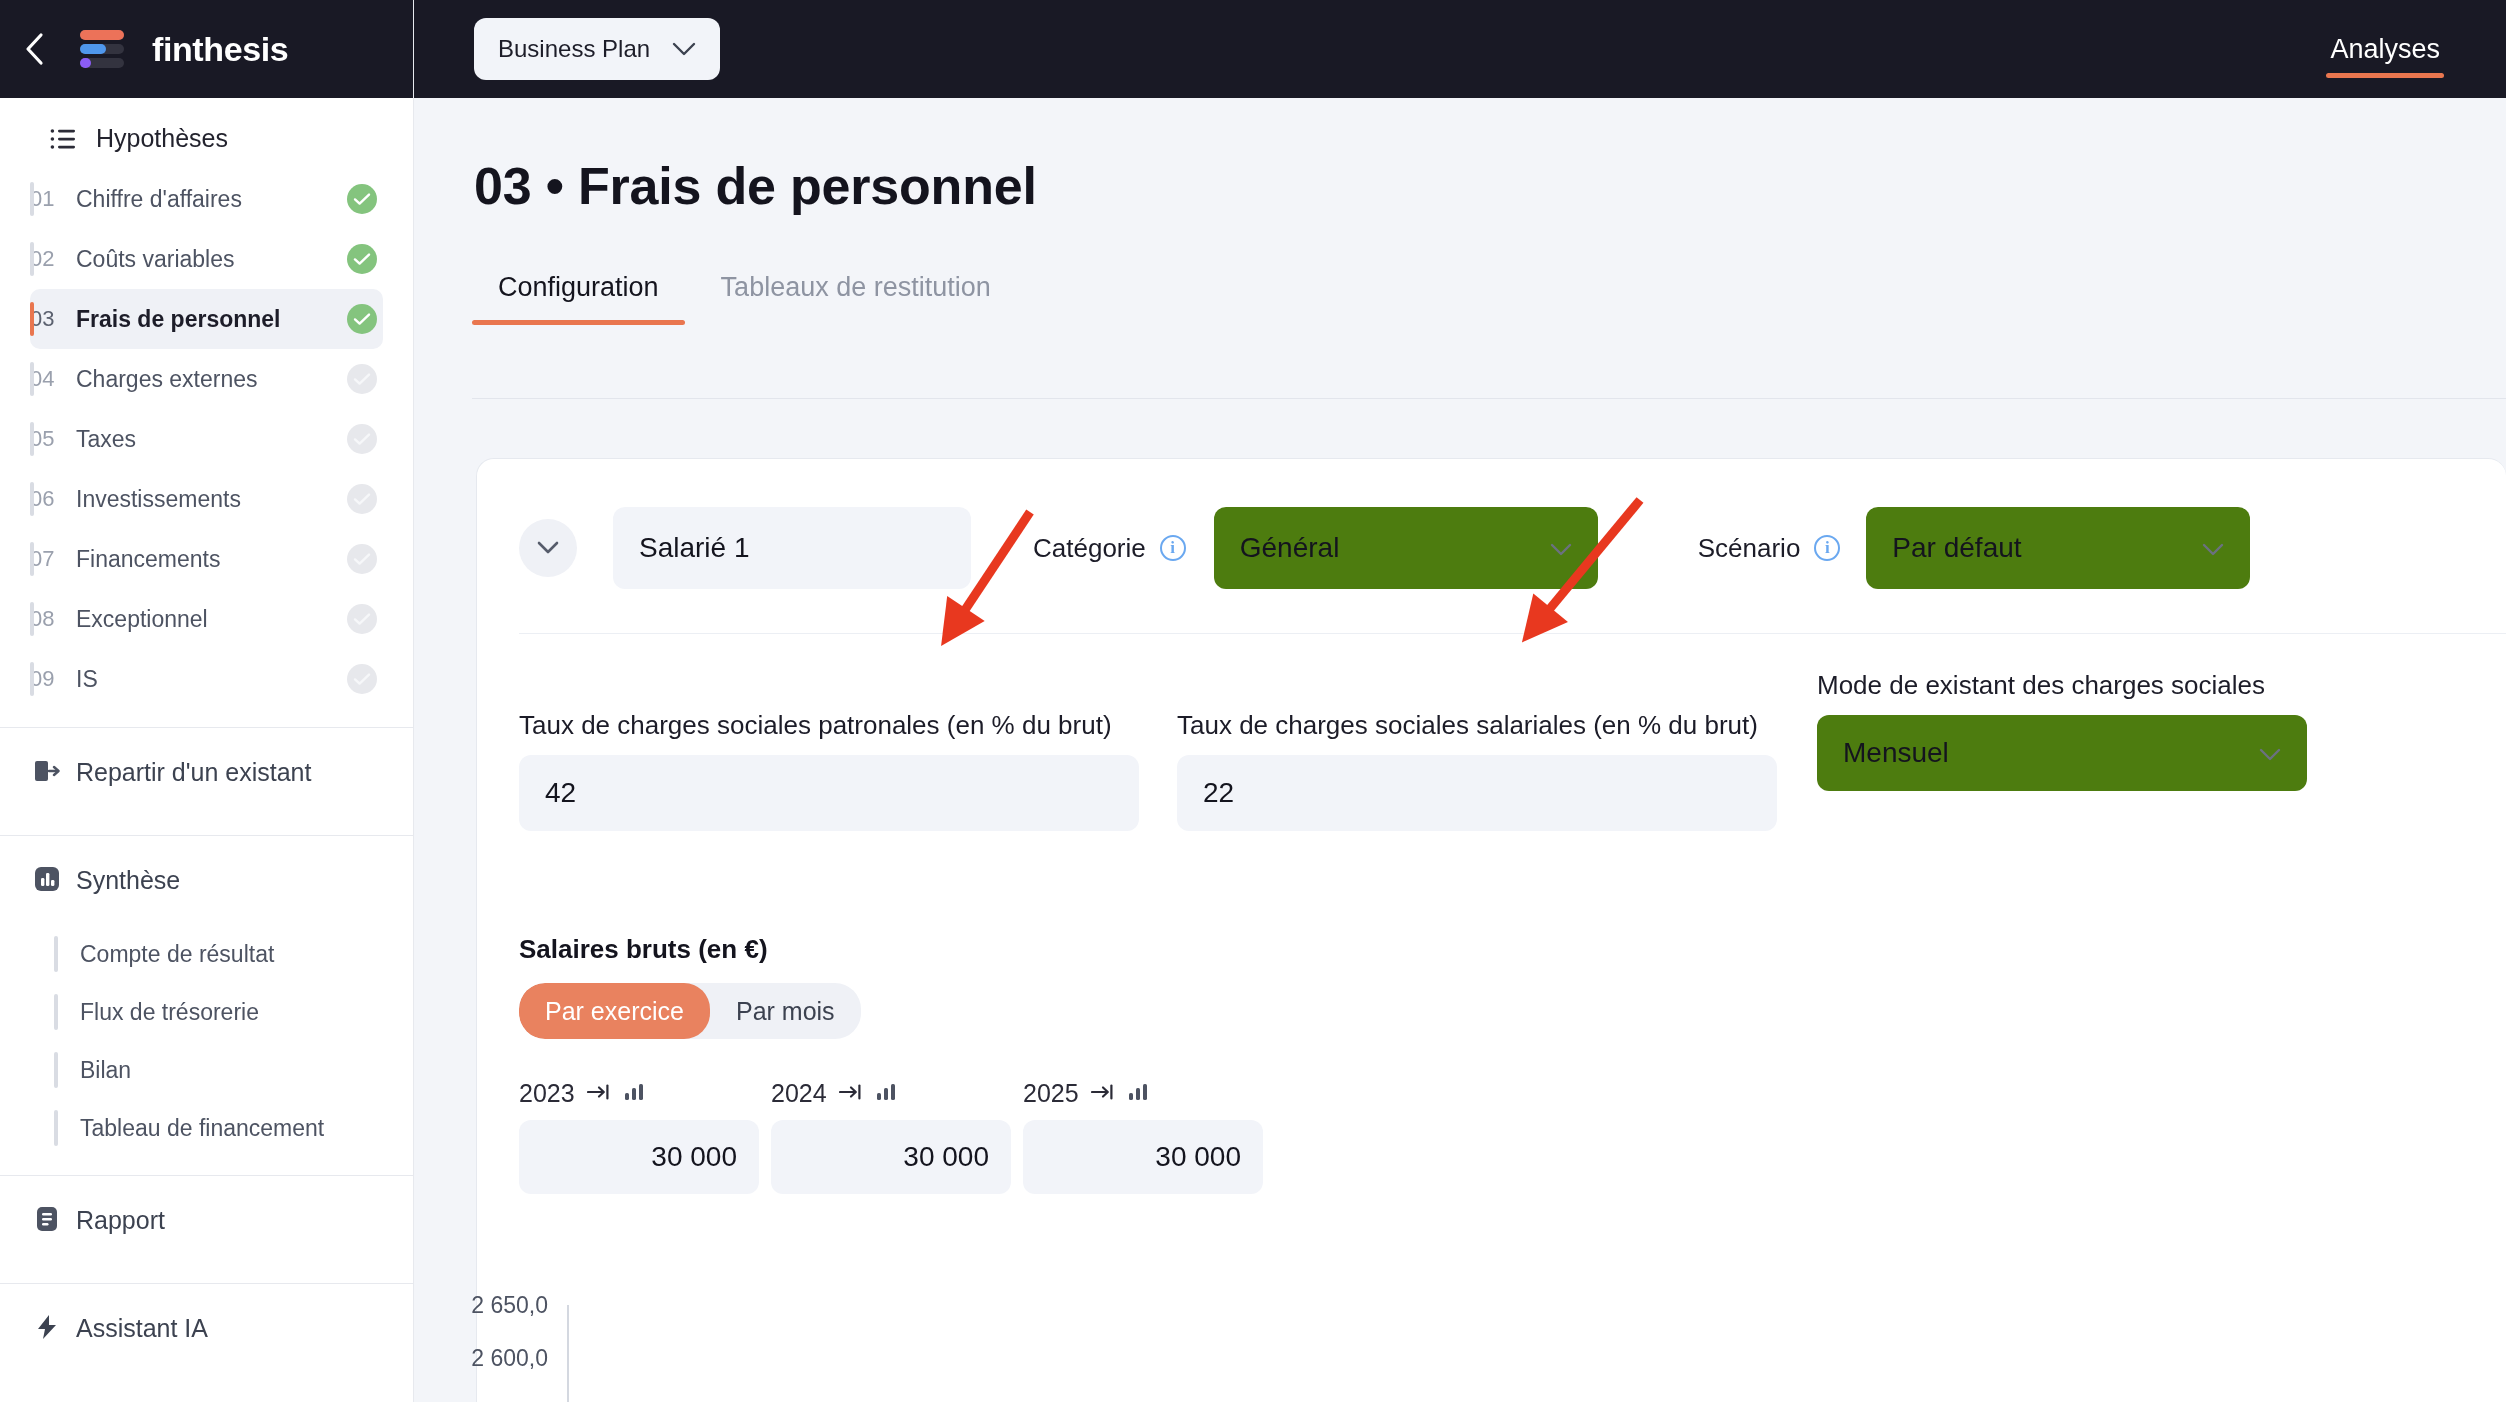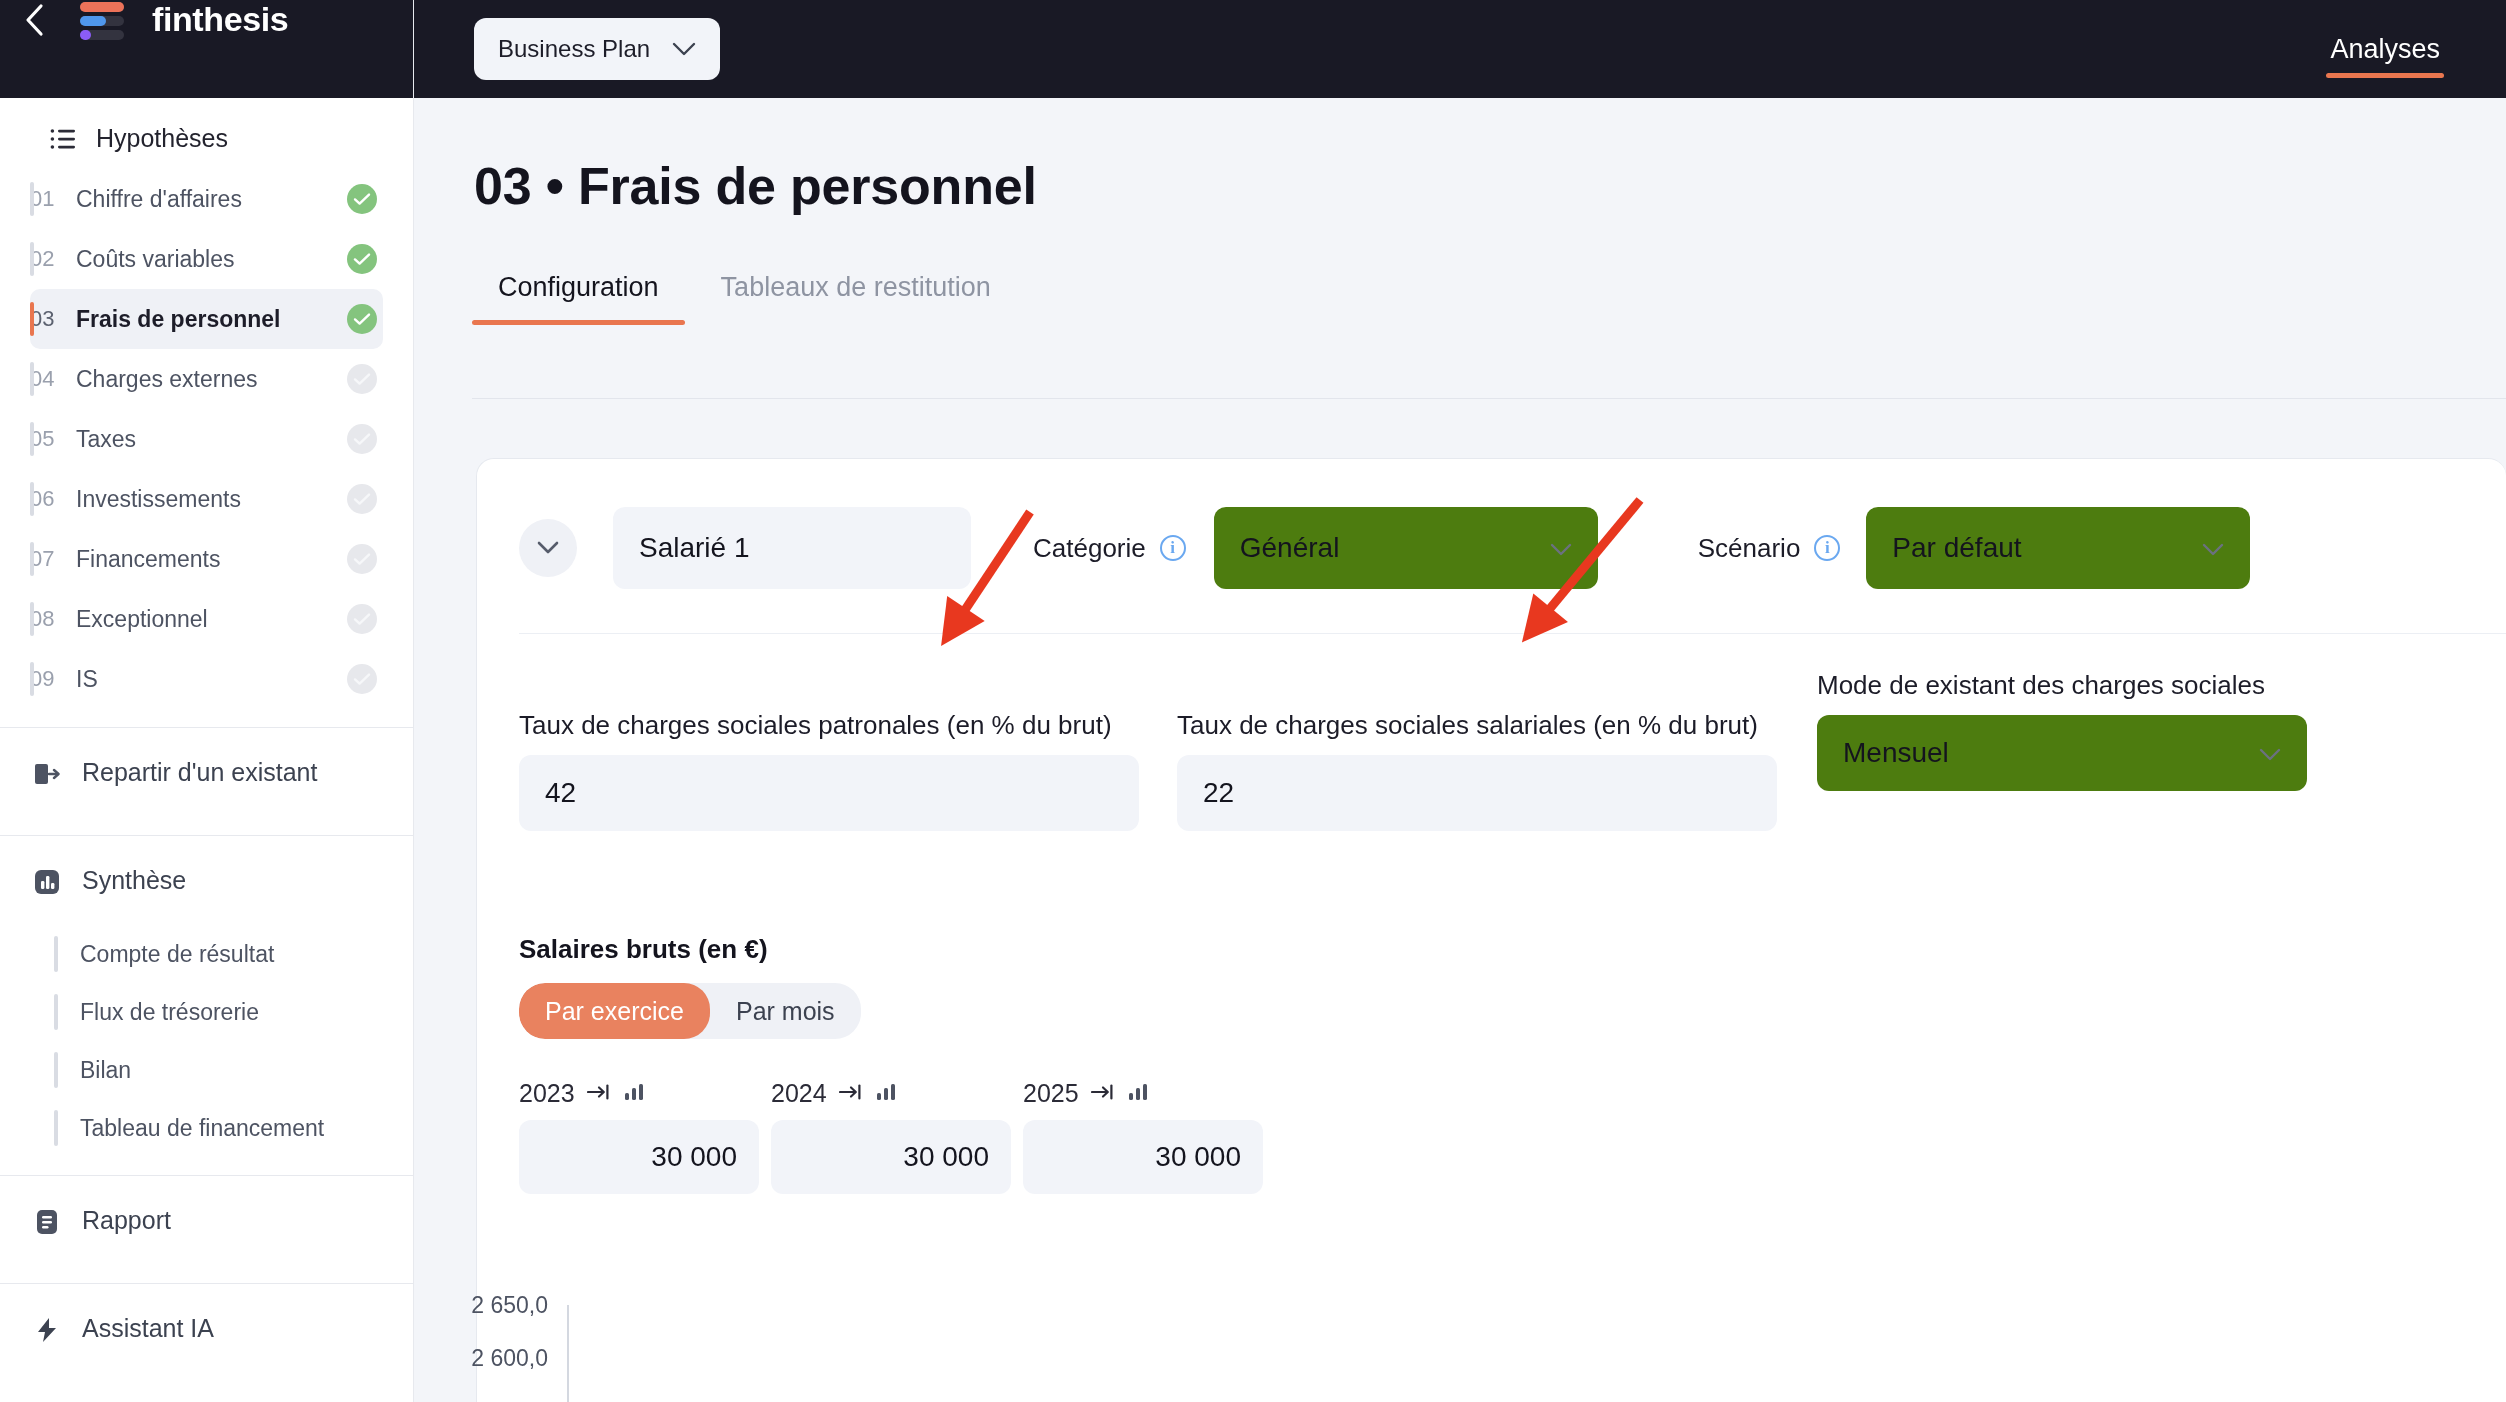--- a/index.html
+++ b/index.html
@@ -15,21 +15,21 @@
   
   .sidebar {
     width: 414px; height: 1402px; flex: 0 0 414px;
     background: #ffffff;
     border-right: 1px solid #e7e9ee;
     position: relative;
     display: flex; flex-direction: column;
   }
   .sidebar-head {
     height: 98px; background: #191925;
-    display: flex; align-items: flex-start; gap: 18px;
+    display: flex; align-items: center; gap: 18px;
     padding-left: 14px;
   }
   .back-chevron {
     width: 40px; height: 40px; flex: 0 0 40px;
     display: flex; align-items: center; justify-content: center;
     cursor: pointer;
   }
   .back-chevron svg { display:block; }
   .logo-mark {
     width: 44px; height: 42px; flex: 0 0 44px;
@@ -82,21 +82,21 @@
     width: 30px; height: 30px; border-radius: 50%;
     display: flex; align-items: center; justify-content: center;
     margin-right: 6px; flex: 0 0 30px;
   }
   .check.on { background: #84c47e; }
   .check.off { background: #e7e8ec; }
 
   .sb-div { height: 1px; background: #e7e9ee; margin: 18px 0 0 0; }
 
   .sb-top {
-    display: flex; align-items: flex-end; gap: 22px;
+    display: flex; align-items: flex-start; gap: 16px;
     padding: 30px 0 30px 34px; cursor: pointer;
   }
   .sb-top .lbl { font-size: 25px; color: #3c4250; }
 
   .sb-sub {
     display: flex; align-items: center;
     height: 58px; margin-left: 54px; padding-left: 26px;
     position: relative; cursor: pointer;
   }
   .sb-sub .bar {

